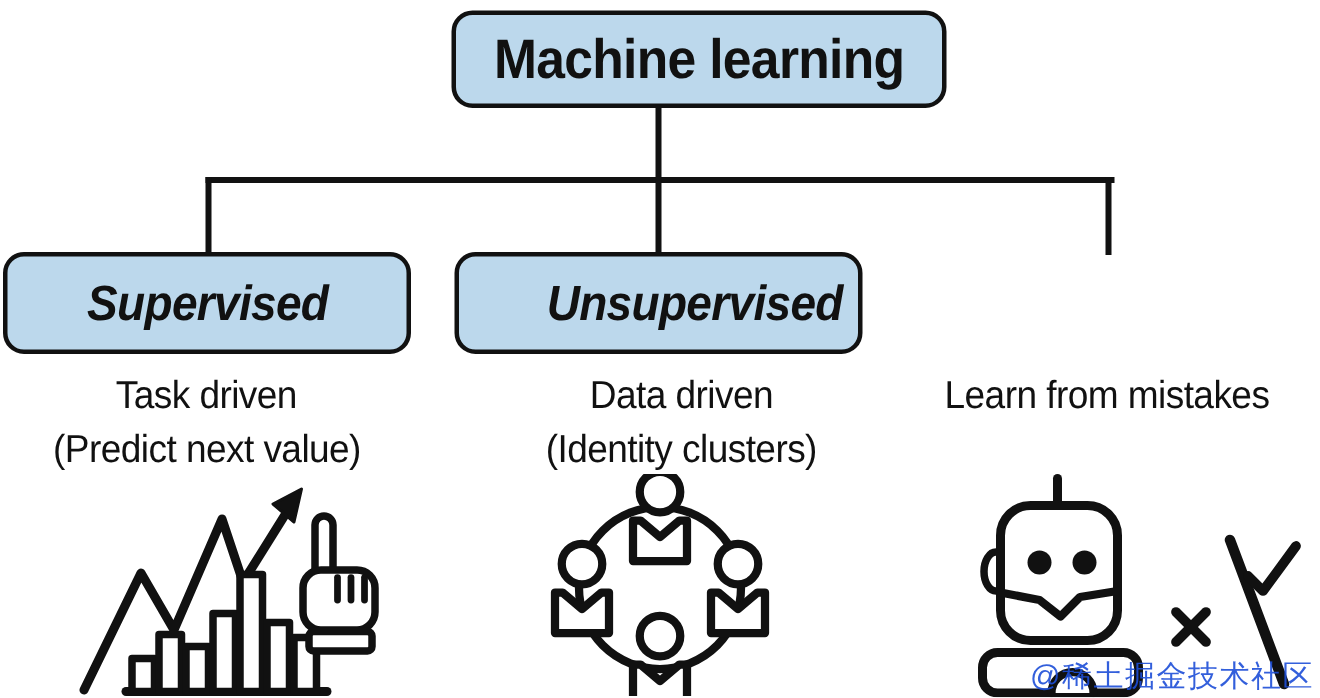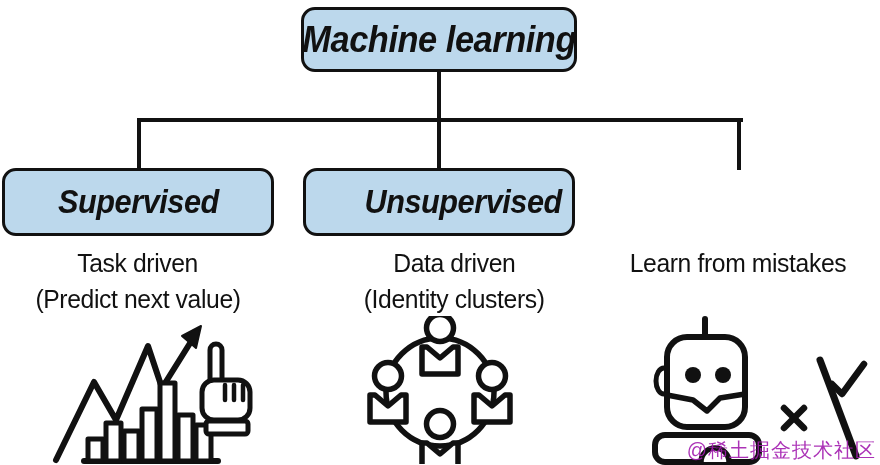--- a/index.html
+++ b/index.html
@@ -7,35 +7,35 @@
     position:relative;width:880px;height:465px;background:#ffffff;overflow:hidden;
     font-family:"Liberation Sans",sans-serif;color:#111;
   }
   .node{
     position:absolute;background:#bcd8ec;border:3px solid #111;border-radius:14px;
     display:flex;align-items:center;justify-content:center;box-sizing:border-box;
   }
   .node-label{
     font-weight:bold;letter-spacing:-0.5px;transform:scaleX(.93);white-space:nowrap;
   }
-  .root-box{left:301px;top:7px;width:276px;height:65px;font-style:italic;}
+  .root-box{left:301px;top:7px;width:330px;height:65px;}
   .root-box .node-label{font-size:37px;}
   .branch-box{top:168px;width:272px;height:68px;font-style:italic;}
   .branch-box .node-label{font-size:33px;}
   .box-0{left:2px;} .box-1{left:303px;padding-left:48px;} .box-2{left:602px;}
   .conn{position:absolute;background:#111;}
   .desc{
     position:absolute;top:245px;width:272px;text-align:center;
     font-size:26px;line-height:36px;letter-spacing:-0.4px;white-space:nowrap;
   }
   .desc-inner{display:inline-block;transform:scaleX(.95);}
   .desc-0{left:2px;} .desc-1{left:318px;} .desc-2{left:602px;}
   .icon{position:absolute;}
   .watermark{
-    position:absolute;right:4px;bottom:1px;font-size:20px;color:#a21caf;
+    position:absolute;right:4px;bottom:1px;font-size:20px;color:#1d4ed8;
     letter-spacing:1px;z-index:6;opacity:.9;
   }
   svg{display:block;}
 </style>
 </head>
 <body>
 
 <div class="canvas">
 
   <div class="node root-box">

